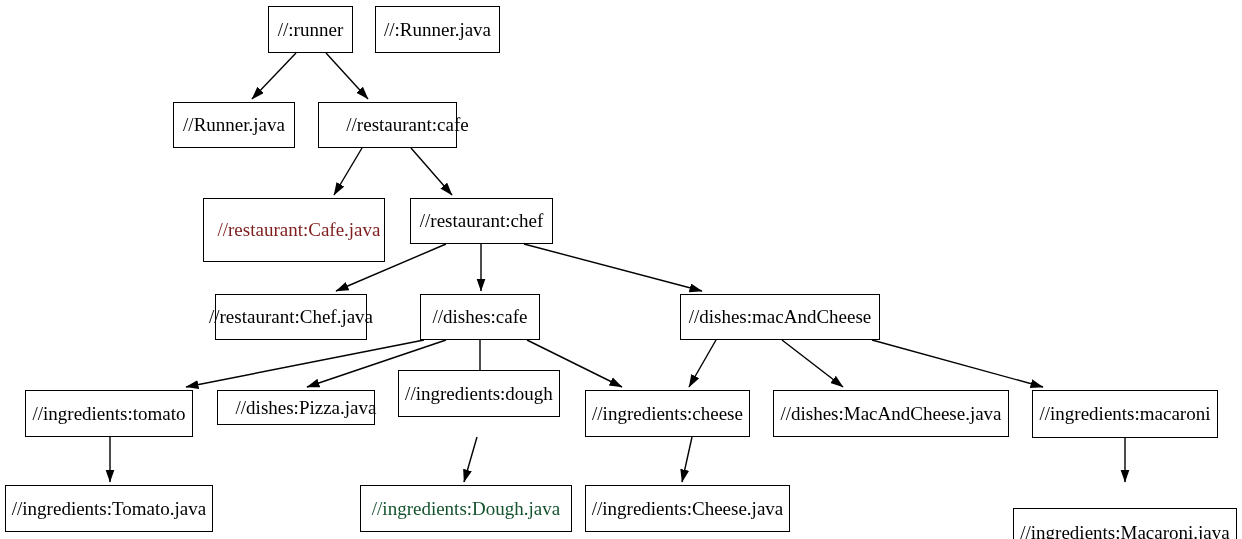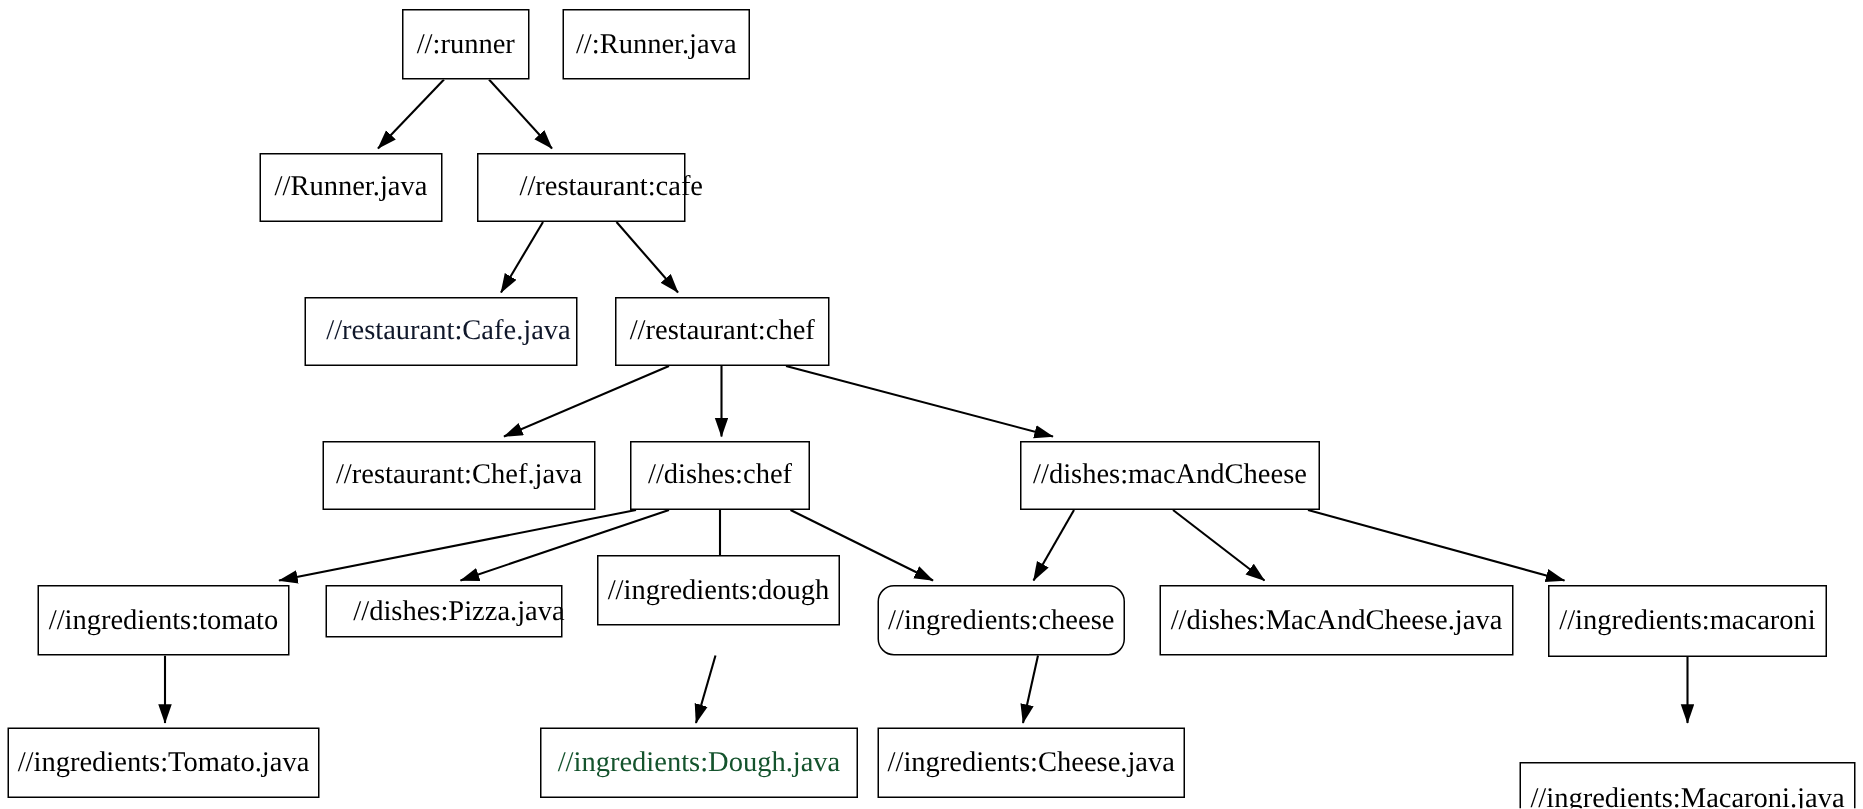--- a/index.html
+++ b/index.html
@@ -64,29 +64,29 @@
         <line x1="477" y1="437" x2="464" y2="482" stroke="#000000" stroke-width="1.4" marker-end="url(#arrowhead)"></line>
         <line x1="692" y1="437" x2="682" y2="482" stroke="#000000" stroke-width="1.4" marker-end="url(#arrowhead)"></line>
         <line x1="1125" y1="438" x2="1125" y2="482" stroke="#000000" stroke-width="1.4" marker-end="url(#arrowhead)"></line>
       </g>
   </svg>
   <div id="node-group">
       <div class="graph-node" style="left: 268px; top: 6px; width: 85px; height: 47px; border-color: rgb(0, 0, 0); background: rgb(255, 255, 255); color: rgb(0, 0, 0);">//:runner</div>
       <div class="graph-node" style="left: 375px; top: 6px; width: 125px; height: 47px; border-color: rgb(0, 0, 0); background: rgb(255, 255, 255); color: rgb(0, 0, 0); font-family: Liberation Serif, serif;">//:Runner.java</div>
       <div class="graph-node" style="left: 173px; top: 102px; width: 122px; height: 46px; border-color: rgb(0, 0, 0); background: rgb(255, 255, 255); color: rgb(0, 0, 0);">//Runner.java</div>
       <div class="graph-node" style="left: 318px; top: 102px; width: 139px; height: 46px; border-color: rgb(0, 0, 0); background: rgb(255, 255, 255); color: rgb(0, 0, 0); padding-left: 40px;">//restaurant:cafe</div>
-      <div class="graph-node" style="left: 203px; top: 198px; width: 182px; height: 46px; border-color: rgb(0, 0, 0); background: rgb(255, 255, 255); color: #0f172a; padding-left: 10px;">//restaurant:Cafe.java</div>
+      <div class="graph-node" style="left: 203px; top: 198px; width: 182px; height: 64px; border-color: rgb(0, 0, 0); background: rgb(255, 255, 255); color: #7f1d1d; padding-left: 10px;">//restaurant:Cafe.java</div>
       <div class="graph-node" style="left: 410px; top: 198px; width: 143px; height: 46px; border-color: rgb(0, 0, 0); background: rgb(255, 255, 255); color: rgb(0, 0, 0);">//restaurant:chef</div>
-      <div class="graph-node" style="left: 215px; top: 294px; width: 182px; height: 46px; border-color: rgb(0, 0, 0); background: rgb(255, 255, 255); color: rgb(0, 0, 0);">//restaurant:Chef.java</div>
-      <div class="graph-node" style="left: 420px; top: 294px; width: 120px; height: 46px; border-color: rgb(0, 0, 0); background: rgb(255, 255, 255); color: rgb(0, 0, 0);">//dishes:chef</div>
+      <div class="graph-node" style="left: 215px; top: 294px; width: 152px; height: 46px; border-color: rgb(0, 0, 0); background: rgb(255, 255, 255); color: rgb(0, 0, 0);">//restaurant:Chef.java</div>
+      <div class="graph-node" style="left: 420px; top: 294px; width: 120px; height: 46px; border-color: rgb(0, 0, 0); background: rgb(255, 255, 255); color: rgb(0, 0, 0);">//dishes:cafe</div>
       <div class="graph-node" style="left: 680px; top: 294px; width: 200px; height: 46px; border-color: rgb(0, 0, 0); background: rgb(255, 255, 255); color: rgb(0, 0, 0);">//dishes:macAndCheese</div>
       <div class="graph-node" style="left: 25px; top: 390px; width: 168px; height: 47px; border-color: rgb(0, 0, 0); background: rgb(255, 255, 255); color: rgb(0, 0, 0);">//ingredients:tomato</div>
       <div class="graph-node" style="left: 217px; top: 390px; width: 158px; height: 35px; border-color: rgb(0, 0, 0); background: rgb(255, 255, 255); color: rgb(0, 0, 0); padding-left: 20px;">//dishes:Pizza.java</div>
       <div class="graph-node" style="left: 398px; top: 370px; width: 162px; height: 47px; border-color: rgb(0, 0, 0); background: rgb(255, 255, 255); color: rgb(0, 0, 0);">//ingredients:dough</div>
-      <div class="graph-node" style="left: 585px; top: 390px; width: 165px; height: 47px; border-color: rgb(0, 0, 0); background: rgb(255, 255, 255); color: rgb(0, 0, 0); border-radius: 11px;">//ingredients:cheese</div>
+      <div class="graph-node" style="left: 585px; top: 390px; width: 165px; height: 47px; border-color: rgb(0, 0, 0); background: rgb(255, 255, 255); color: rgb(0, 0, 0);">//ingredients:cheese</div>
       <div class="graph-node" style="left: 773px; top: 390px; width: 236px; height: 47px; border-color: rgb(0, 0, 0); background: rgb(255, 255, 255); color: rgb(0, 0, 0); font-family: Liberation Serif, serif;">//dishes:MacAndCheese.java</div>
       <div class="graph-node" style="left: 1032px; top: 390px; width: 186px; height: 48px; border-color: rgb(0, 0, 0); background: rgb(255, 255, 255); color: rgb(0, 0, 0);">//ingredients:macaroni</div>
       <div class="graph-node" style="left: 5px; top: 485px; width: 208px; height: 47px; border-color: rgb(0, 0, 0); background: rgb(255, 255, 255); color: rgb(0, 0, 0);">//ingredients:Tomato.java</div>
       <div class="graph-node" style="left: 360px; top: 485px; width: 212px; height: 47px; border-color: rgb(0, 0, 0); background: rgb(255, 255, 255); color: #14532d;">//ingredients:Dough.java</div>
       <div class="graph-node" style="left: 585px; top: 485px; width: 205px; height: 47px; border-color: rgb(0, 0, 0); background: rgb(255, 255, 255); color: rgb(0, 0, 0);">//ingredients:Cheese.java</div>
       <div class="graph-node" style="left: 1013px; top: 508px; width: 224px; height: 49px; border-color: rgb(0, 0, 0); background: rgb(255, 255, 255); color: rgb(0, 0, 0);">//ingredients:Macaroni.java</div>
     </div>
 </div>
 
 </body></html>

